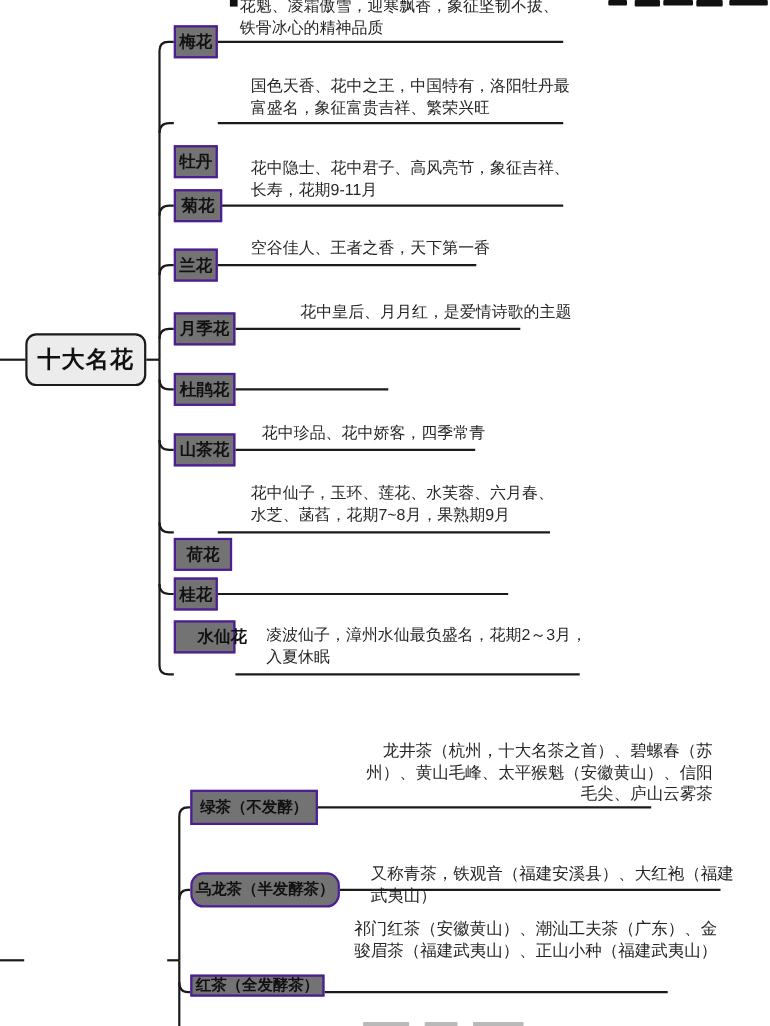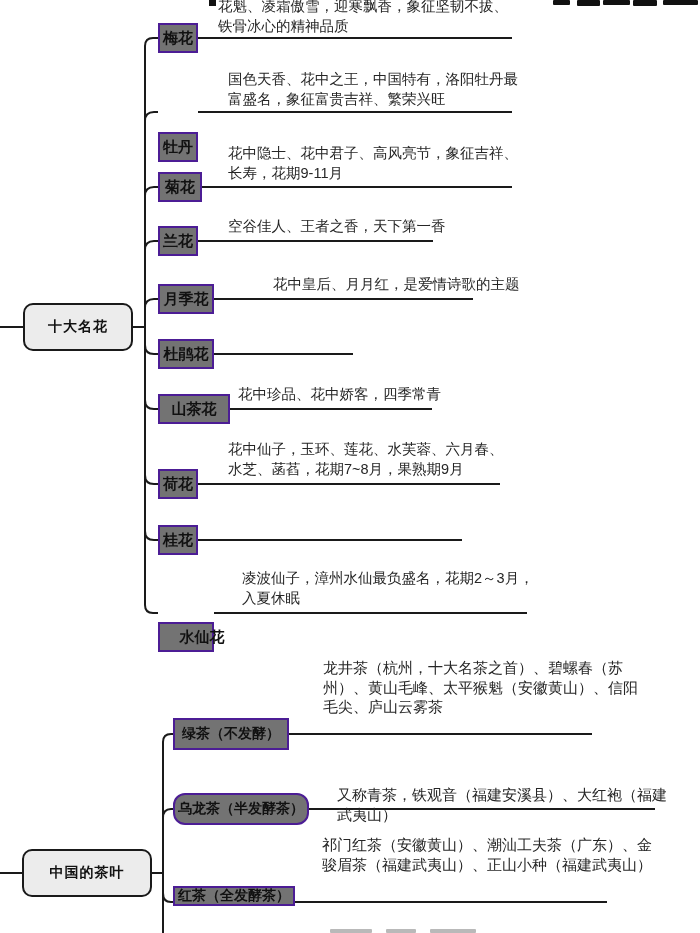--- a/index.html
+++ b/index.html
@@ -16,21 +16,21 @@
     background:#737373;border:2px solid #4c1d95;
     display:flex;align-items:center;justify-content:center;
     font-weight:bold;color:#111;white-space:nowrap;
   }
   .node.flower{font-size:15px;}
   .node.tea{font-size:14px;}
   .root{
     position:absolute;z-index:2;box-sizing:border-box;
     background:#ececec;border:2.5px solid #1a1a1a;border-radius:10px;
     display:flex;align-items:center;justify-content:center;
-    font-weight:bold;font-size:14px;color:#111;letter-spacing:1px;
+    font-weight:bold;font-size:21px;color:#111;letter-spacing:1px;
   }
   .desc{
     position:absolute;z-index:1;color:#262626;
     font-size:14.5px;line-height:19.5px;
     word-break:break-all;text-align:left;
   }
   .desc.tea-d{font-size:15px;line-height:19.5px;}
   .frag{position:absolute;background:#111;border-radius:1px;z-index:3;}
   .frag.light{background:#b9b9b9;}
   .bullet{position:absolute;width:7px;height:6px;background:#111;z-index:3;}
@@ -102,33 +102,32 @@
 
   <div class="desc" style="left:228px;top:217px;width:320px;">空谷佳人、王者之香，天下第一香</div>
   <div class="node flower" style="left:158px;top:226px;width:40px;height:30px;">兰花</div>
 
   <div class="desc" style="left:245px;top:275px;width:330px;margin-left:28px;">花中皇后、月月红，是爱情诗歌的主题</div>
   <div class="node flower" style="left:158px;top:284px;width:56px;height:30px;">月季花</div>
 
   <div class="node flower" style="left:158px;top:339px;width:56px;height:30px;">杜鹃花</div>
 
   <div class="desc" style="left:238px;top:385px;width:310px;">花中珍品、花中娇客，四季常青</div>
-  <div class="node flower" style="left:158px;top:394px;width:72px;height:30px;">山茶花</div>
+  <div class="node flower" style="left:158px;top:394px;width:56px;height:30px;">山茶花</div>
 
   <div class="desc" style="left:228px;top:440px;width:287px;">花中仙子，玉环、莲花、水芙蓉、六月春、水芝、菡萏，花期7~8月，果熟期9月</div>
-  <div class="node flower" style="left:158px;top:469px;width:40px;height:30px;">荷花</div>
+  <div class="node flower" style="left:158px;top:489px;width:53px;height:30px;">荷花</div>
 
   <div class="node flower" style="left:158px;top:525px;width:40px;height:30px;">桂花</div>
 
   <div class="desc" style="left:242px;top:569px;width:300px;">凌波仙子，漳州水仙最负盛名，花期2～3月，入夏休眠</div>
-  <div class="node flower" style="left:158px;top:622px;width:56px;height:30px;padding-left:32px;">水仙花</div>
+  <div class="node flower" style="left:158px;top:564px;width:56px;height:30px;padding-left:32px;">水仙花</div>
 
-  <div class="root" style="left:22px;top:849px;width:130px;height:48px;">中国的茶叶</div>
 
-  <div class="desc tea-d" style="left:323px;top:658px;width:325px;">龙井茶（杭州，十大名茶之首）、碧螺春（苏州）、黄山毛峰、太平猴魁（安徽黄山）、信阳毛尖、庐山云雾茶</div>
+  <div class="desc tea-d" style="left:323px;top:673px;width:325px;text-align:right;">龙井茶（杭州，十大名茶之首）、碧螺春（苏州）、黄山毛峰、太平猴魁（安徽黄山）、信阳毛尖、庐山云雾茶</div>
   <div class="node tea" style="left:173px;top:718px;width:116px;height:32px;">绿茶（不发酵）</div>
 
   <div class="desc tea-d" style="left:337px;top:761px;width:332px;margin-top:24px;">又称青茶，铁观音（福建安溪县）、大红袍（福建武夷山）</div>
   <div class="node tea" style="left:173px;top:793px;width:136px;height:32px;border-radius:12px;">乌龙茶（半发酵茶）</div>
 
   <div class="desc tea-d" style="left:322px;top:835px;width:332px;">祁门红茶（安徽黄山）、潮汕工夫茶（广东）、金骏眉茶（福建武夷山）、正山小种（福建武夷山）</div>
   <div class="node tea" style="left:173px;top:886px;width:122px;height:20px;">红茶（全发酵茶）</div>
 
 </div>
 

